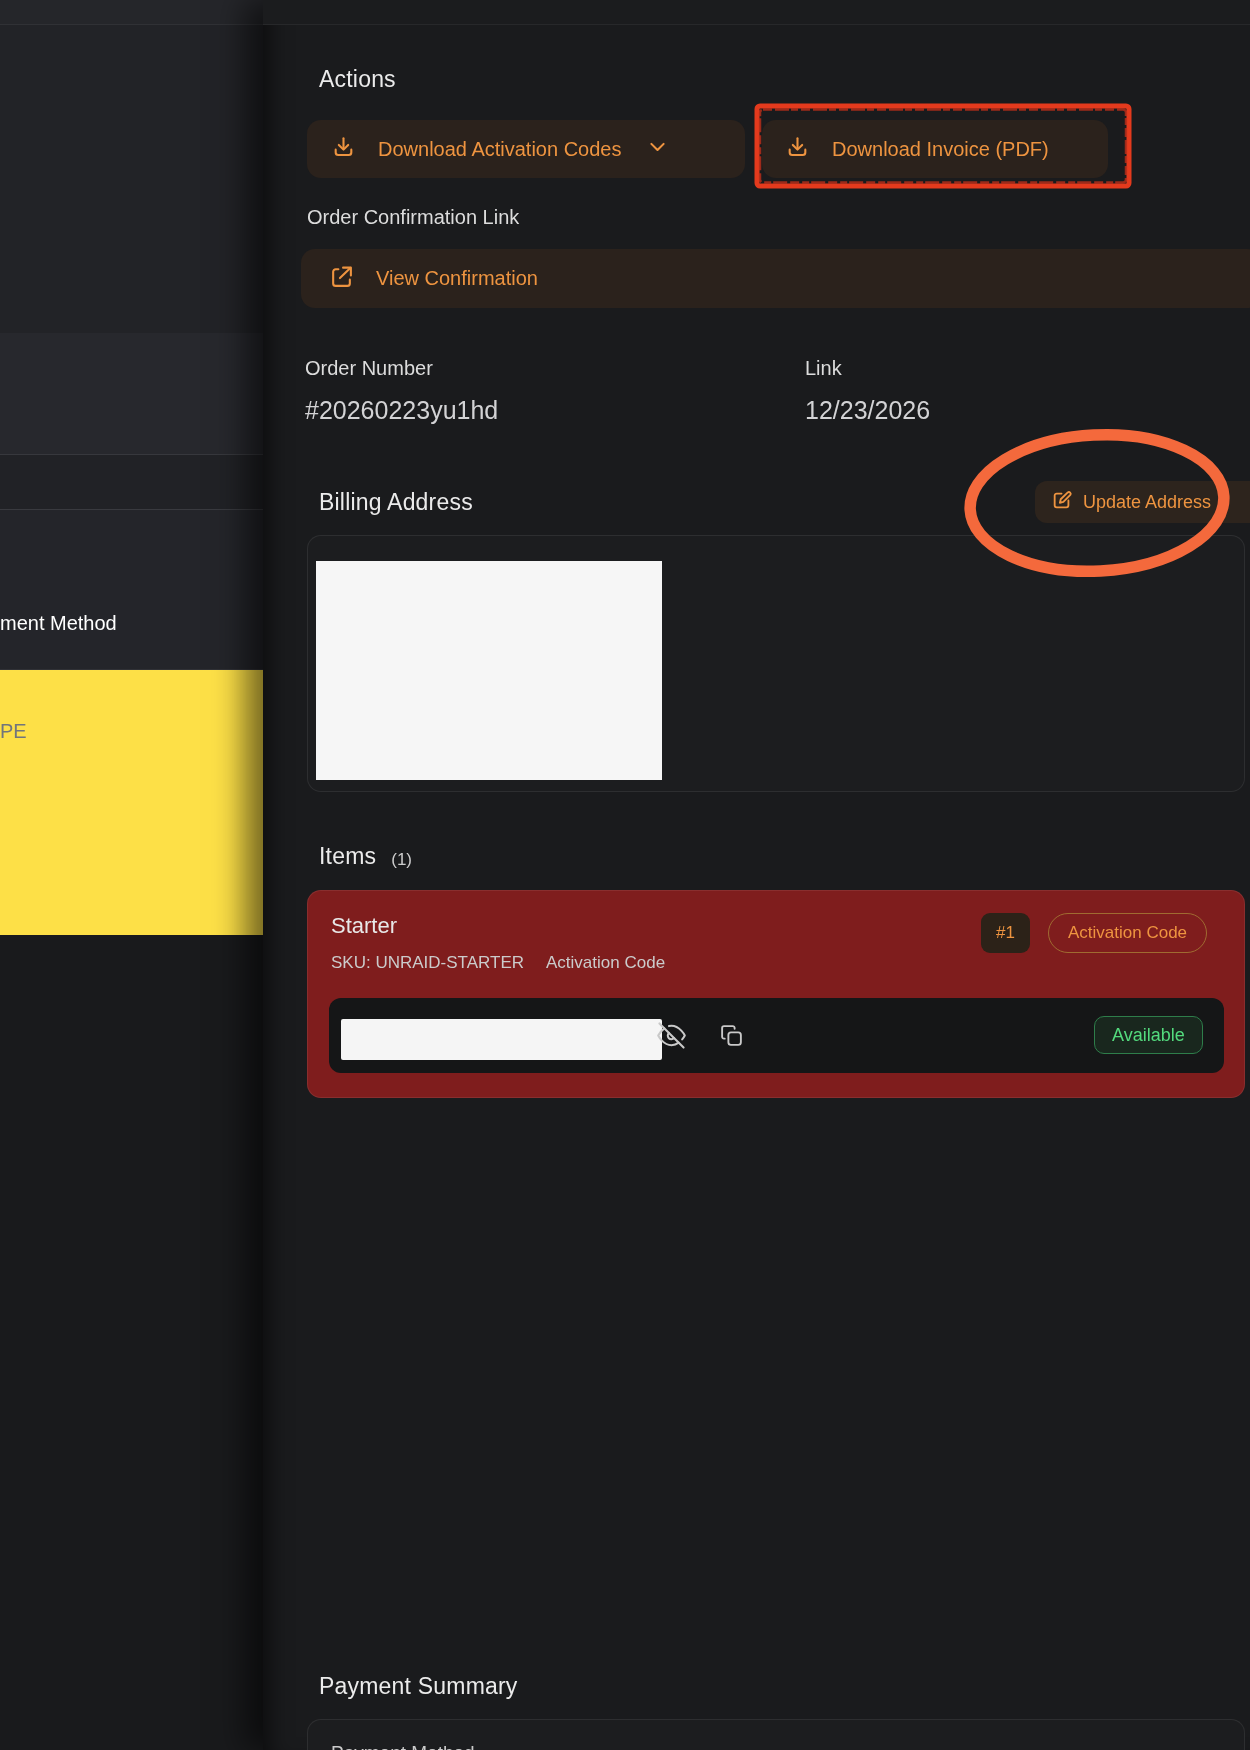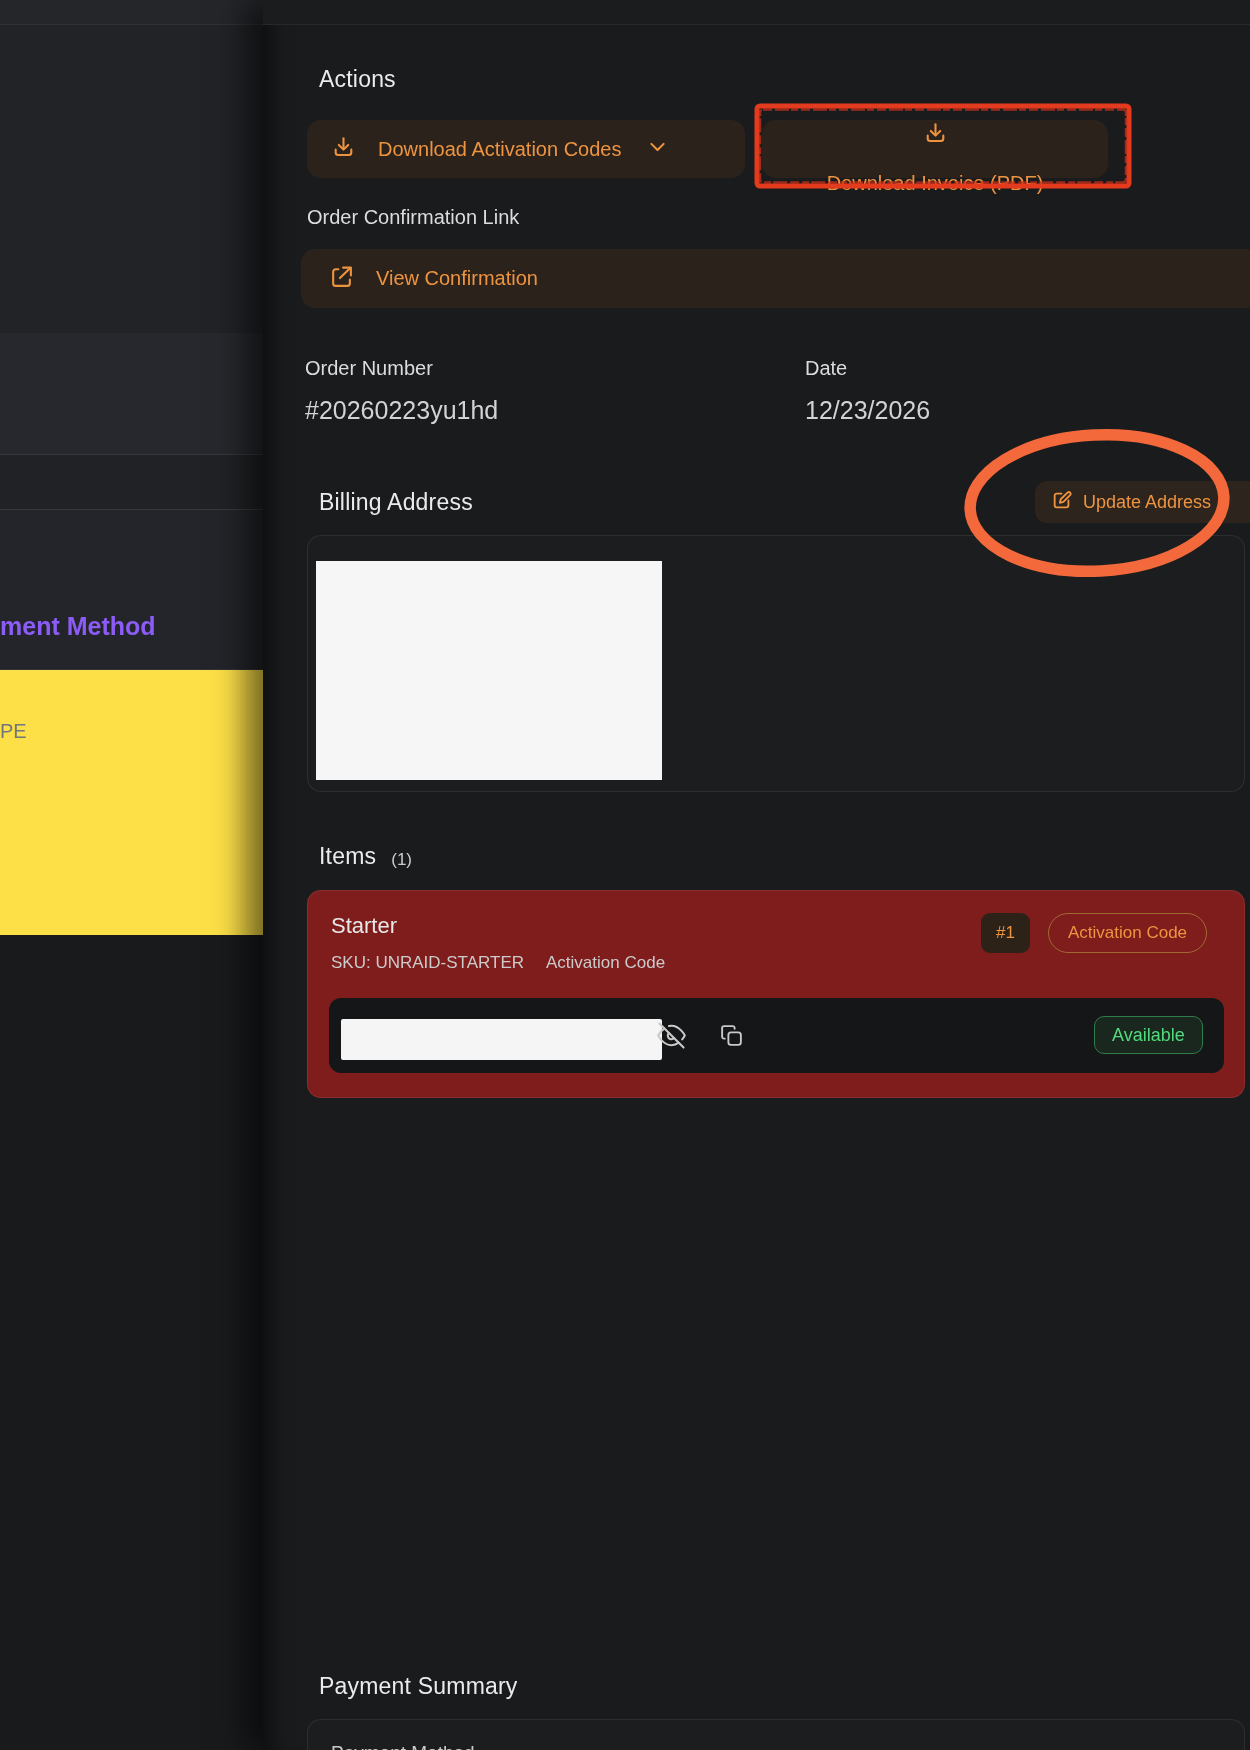--- a/index.html
+++ b/index.html
@@ -8,40 +8,40 @@
   .screen { position:relative; width:1250px; height:1750px; overflow:hidden; background:#191a1c; }
 
   
   .sidebar { position:absolute; left:0; top:0; width:263px; height:935px; background:#222327; }
   .sb-top   { position:absolute; left:0; top:0; width:100%; height:25px; background:#25262a; border-bottom:1px solid rgba(255,255,255,.055); }
   .sb-band1 { position:absolute; left:0; top:25px;  width:100%; height:308px; background:#222327; }
   .sb-band2 { position:absolute; left:0; top:333px; width:100%; height:122px; background:#27282d; border-bottom:1px solid #37383d; }
   .sb-band3 { position:absolute; left:0; top:455px; width:100%; height:55px;  background:#212226; border-bottom:1px solid #393a3f; }
   .sb-band4 { position:absolute; left:0; top:510px; width:100%; height:160px; background:#24252a; border-bottom:1px solid #303136; }
   .sb-band5 { position:absolute; left:0; top:670px; width:100%; height:265px; background:#fde047; }
-  .sb-colhead { position:absolute; left:0; top:102px; font-size:25px; font-weight:700; color:#8b5cf6; white-space:nowrap; }
+  .sb-colhead { position:absolute; left:0; top:102px; font-size:20px; font-weight:400; color:#ffffff; white-space:nowrap; }
   .sb-cell    { position:absolute; left:0; top:50px;  font-size:20px; font-weight:500; color:#71757c; white-space:nowrap; }
 
   
   .drawer { position:absolute; left:263px; top:0; width:987px; height:1750px; background:#1a1b1d;
             box-shadow:-18px 0 30px rgba(0,0,0,.55), inset 20px 0 22px -14px rgba(0,0,0,.55); }
   .drawer-topbar { position:absolute; left:0; top:0; width:100%; height:25px; background:#1b1c1e;
                    border-bottom:1px solid rgba(255,255,255,.055); }
 
   .abs { position:absolute; }
   .heading { font-size:23px; color:#ebebeb; font-weight:400; letter-spacing:.2px;margin-left:12px; }
   .label   { font-size:20px; color:#dcdcdc; font-weight:400; }
   .value   { font-size:25px; color:#d3d3d5; font-weight:400; }
 
   .btn { display:flex; align-items:center; gap:22px; background:#2b221c; color:#ee9440;
          border:none; border-radius:14px; font-size:20px; font-family:inherit; cursor:pointer; }
   .btn svg { flex:0 0 auto; }
 
   .btn-dl-codes   { left:44px;  top:120px; width:438px; height:58px; padding:0 24px; }
-  .btn-dl-invoice { left:499px; top:120px; width:346px; height:58px; padding:0 23px;flex-direction:column; }
+  .btn-dl-invoice { left:499px; top:120px; width:346px; height:58px; padding:0 23px; }
   .btn-view-conf  { left:38px;  top:249px; width:960px; height:59px; padding:0 28px; border-radius:14px; }
   .btn-update     { left:772px; top:481px; width:230px; height:42px; padding:0 16px; gap:10px;
                     background:#2d241d; font-size:18px; border-radius:12px; }
 
   .card { position:absolute; border:1px solid rgba(255,255,255,.08); border-radius:14px; }
   .billing-card { left:44px; top:535px; width:938px; height:257px; background:#1c1d1f; }
   .redact-billing { position:absolute; left:8px; top:25px; width:346px; height:219px; background:#f6f6f6; }
 
   .items-card { left:44px; top:890px; width:938px; height:208px; background:#7f1d1d; }
   .item-name { position:absolute; left:23px; top:22px; font-size:22px; color:#e8e8e8; }
@@ -123,21 +123,21 @@
             <path d="M9 5H6.4A2.4 2.4 0 0 0 4 7.4v11.2A2.4 2.4 0 0 0 6.4 21h11.2a2.4 2.4 0 0 0 2.4-2.4V15"></path>
             <path d="M13.5 3.5H21V11"></path>
             <path d="M10.5 13.5 20.5 3.8"></path>
           </svg>
       </span>
       <span>View Confirmation</span>
     </button>
 
     <div class="abs label" style="left:42px; top:357px;">Order Number</div>
     <div class="abs value" style="left:42px; top:396px;">#20260223yu1hd</div>
-    <div class="abs label" style="left:542px; top:357px;">Date</div>
+    <div class="abs label" style="left:542px; top:357px;">Link</div>
     <div class="abs value" style="left:542px; top:396px;">12/23/2026</div>
 
     <div class="abs heading" style="left:44px; top:489px;">Billing Address</div>
 
     <button class="btn abs btn-update">
       <span>
         <svg width="22" height="22" viewBox="0 0 24 24" fill="none" stroke="currentColor" stroke-width="2" stroke-linecap="round" stroke-linejoin="round">
             <path d="M11.5 5H6.2A2.2 2.2 0 0 0 4 7.2v10.6A2.2 2.2 0 0 0 6.2 20h10.6a2.2 2.2 0 0 0 2.2-2.2v-5.3"></path>
             <path d="M18.3 3.7a2 2 0 0 1 2.8 2.8l-7.6 7.6-3.8.9.9-3.8z"></path>
           </svg>

